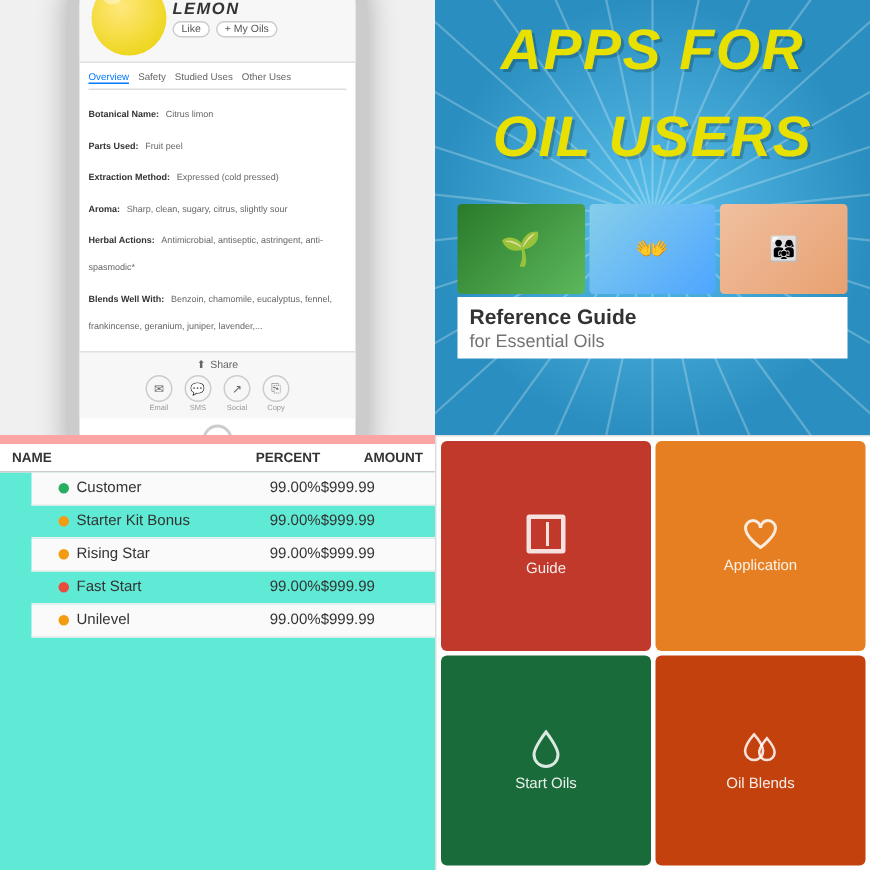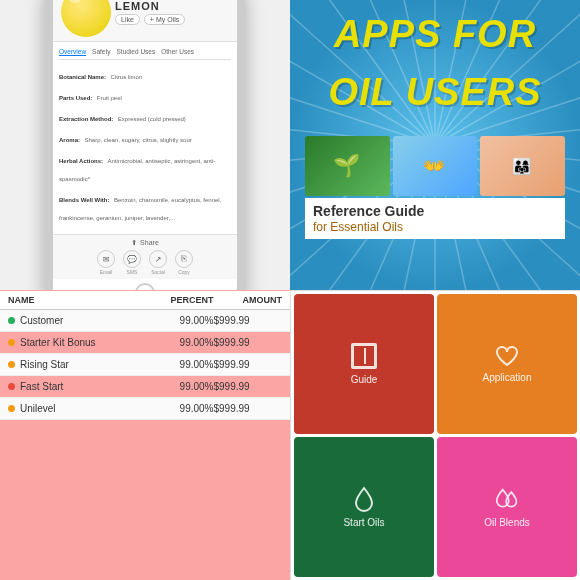--- a/index.html
+++ b/index.html
@@ -75,20 +75,21 @@
 
     .phone-header-text {
       flex: 1;
     }
 
     .phone-title {
       font-size: 11px;
       font-weight: bold;
       color: #333;
       letter-spacing: 1px;
+      font-style: italic;
     }
 
     .phone-action-buttons {
       display: flex;
       gap: 4px;
       margin-top: 2px;
     }
 
     .phone-btn {
       font-size: 7px;
@@ -310,28 +311,28 @@
 
     .ref-guide-title {
       font-size: 14px;
       font-weight: bold;
       color: #333;
       line-height: 1.2;
     }
 
     .ref-guide-subtitle {
       font-size: 12px;
-      color: #a16207;
+      color: #737373;
     }
 
     
     .table-panel {
-      background: #fca5a5;
+      background: #5eead4;
       overflow: hidden;
-      border-top: 1px solid #fca5a5;
+      border-top: 6px solid #fca5a5;
     }
 
     .table-header {
       display: grid;
       grid-template-columns: 2fr 1fr 1fr;
       background: #fff;
       border-bottom: 1px solid #ccc;
       padding: 4px 8px;
     }
 
@@ -342,23 +343,24 @@
       text-transform: uppercase;
     }
 
     .th:not(:first-child) {
       text-align: right;
     }
 
     .table-row {
       display: grid;
       grid-template-columns: 2fr 1fr 1fr;
-      padding: 5px 8px;
+      padding: 5px 18px;
       border-bottom: 1px solid #eee;
       align-items: center;
+      margin-left: 21px;
     }
 
     .table-row:nth-child(even) {
       background: #fafafa;
     }
 
     .row-name {
       font-size: 10px;
       color: #333;
       display: flex;
@@ -411,21 +413,21 @@
 
     .app-tile-application {
       background: #e67e22;
     }
 
     .app-tile-single {
       background: #1a6b3a;
     }
 
     .app-tile-blends {
-      background: #ec4899;
+      background: #c2410c;
       align-items: center;
     }
 
     .app-tile-label {
       font-size: 10px;
       color: rgba(255,255,255,0.9);
       font-weight: 500;
     }
 
     

